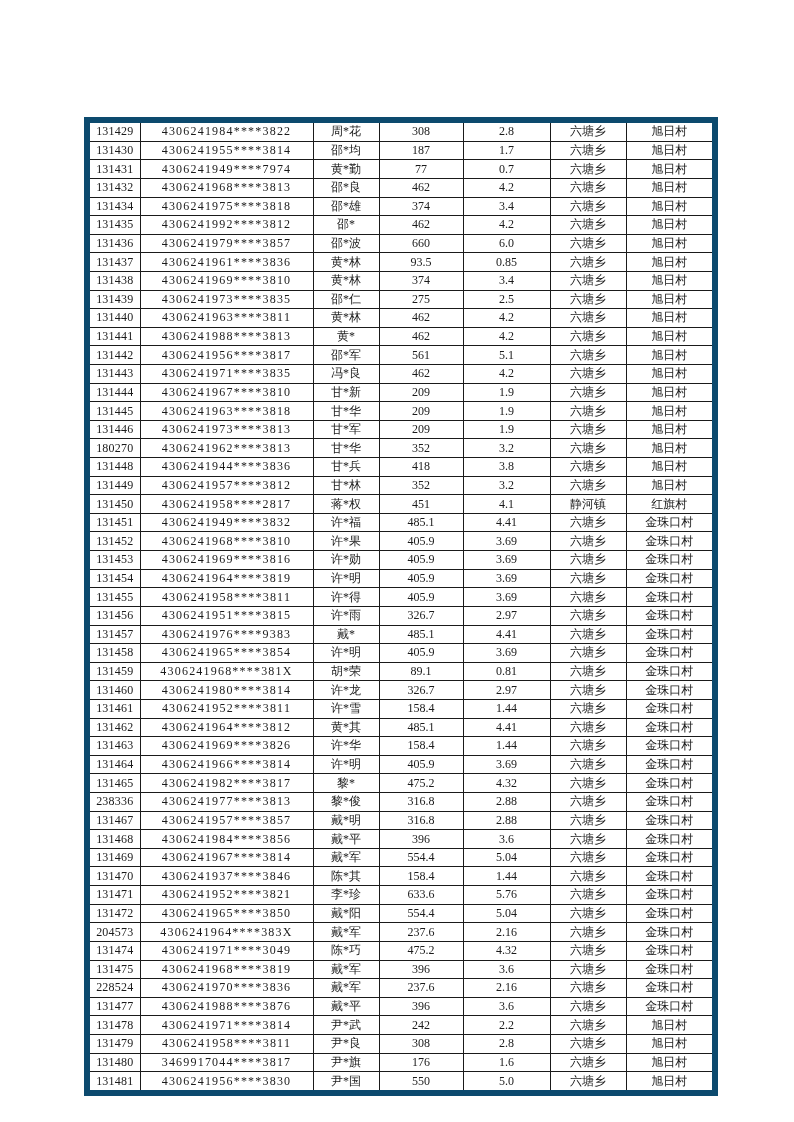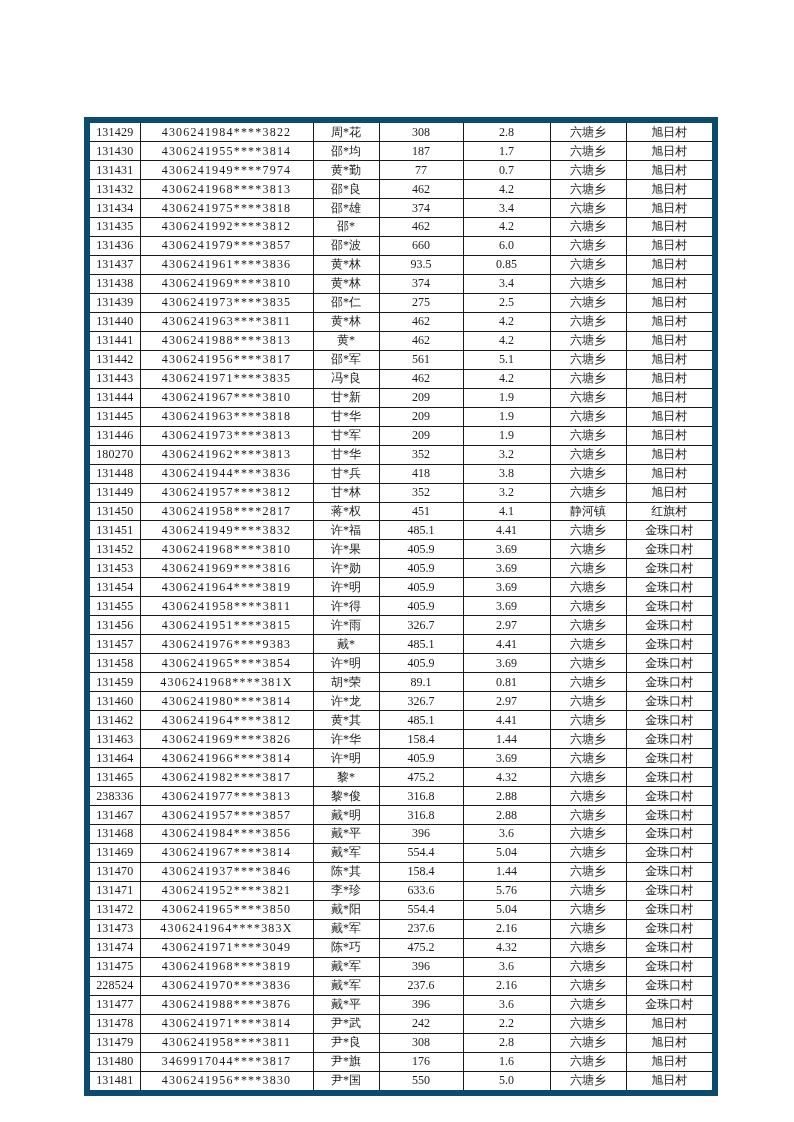--- a/index.html
+++ b/index.html
@@ -334,20 +334,29 @@
         <tr>
           <td class="col-seq">131460</td>
           <td class="col-id">4306241980****3814</td>
           <td class="col-name">许*龙</td>
           <td class="col-amount">326.7</td>
           <td class="col-area">2.97</td>
           <td class="col-township">六塘乡</td>
           <td class="col-village">金珠口村</td>
         </tr>
         <tr>
+          <td class="col-seq">131461</td>
+          <td class="col-id">4306241952****3811</td>
+          <td class="col-name">许*雪</td>
+          <td class="col-amount">158.4</td>
+          <td class="col-area">1.44</td>
+          <td class="col-township">六塘乡</td>
+          <td class="col-village">金珠口村</td>
+        </tr>
+        <tr>
           <td class="col-seq">131462</td>
           <td class="col-id">4306241964****3812</td>
           <td class="col-name">黄*其</td>
           <td class="col-amount">485.1</td>
           <td class="col-area">4.41</td>
           <td class="col-township">六塘乡</td>
           <td class="col-village">金珠口村</td>
         </tr>
         <tr>
           <td class="col-seq">131463</td>
@@ -433,21 +442,21 @@
         <tr>
           <td class="col-seq">131472</td>
           <td class="col-id">4306241965****3850</td>
           <td class="col-name">戴*阳</td>
           <td class="col-amount">554.4</td>
           <td class="col-area">5.04</td>
           <td class="col-township">六塘乡</td>
           <td class="col-village">金珠口村</td>
         </tr>
         <tr>
-          <td class="col-seq">131473</td>
+          <td class="col-seq">204573</td>
           <td class="col-id">4306241964****383X</td>
           <td class="col-name">戴*军</td>
           <td class="col-amount">237.6</td>
           <td class="col-area">2.16</td>
           <td class="col-township">六塘乡</td>
           <td class="col-village">金珠口村</td>
         </tr>
         <tr>
           <td class="col-seq">131474</td>
           <td class="col-id">4306241971****3049</td>

